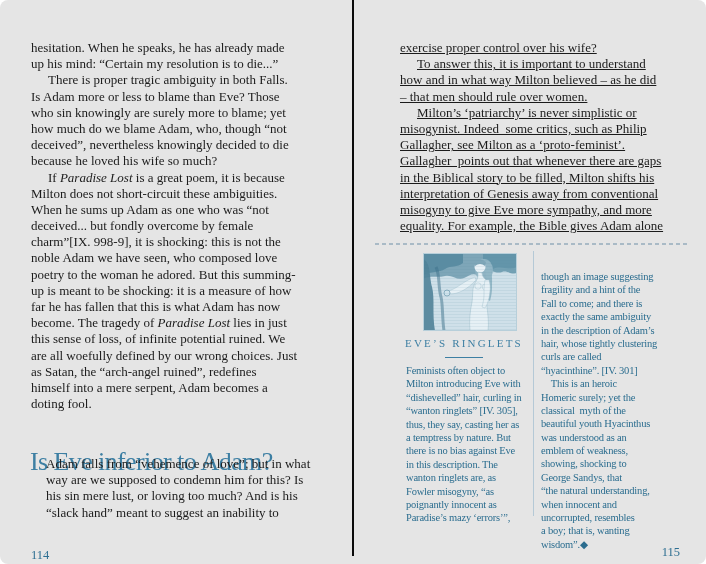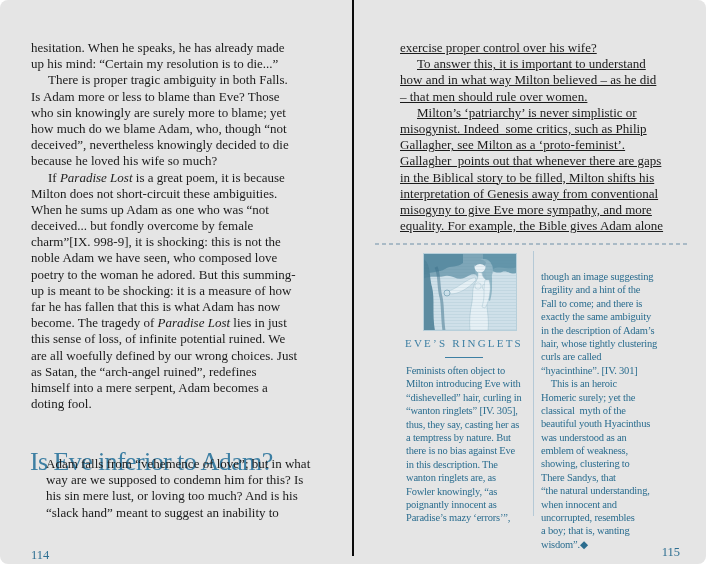--- a/index.html
+++ b/index.html
@@ -133,42 +133,42 @@
   <div id="sb-left" class="sidecol">
       <div class="sl">Feminists often object to</div>
       <div class="sl">Milton introducing Eve with</div>
       <div class="sl">“dishevelled” hair, curling in</div>
       <div class="sl">“wanton ringlets” [IV. 305],</div>
       <div class="sl">thus, they say, casting her as</div>
       <div class="sl">a temptress by nature. But</div>
       <div class="sl">there is no bias against Eve</div>
       <div class="sl">in this description. The</div>
       <div class="sl">wanton ringlets are, as</div>
-      <div class="sl">Fowler knowingly, “as</div>
+      <div class="sl">Fowler misogyny, “as</div>
       <div class="sl">poignantly innocent as</div>
       <div class="sl">Paradise’s mazy ‘errors’”,</div>
     </div>
   <div class="coldiv"></div>
   <div id="sb-right" class="sidecol">
       <div class="sl">though an image suggesting</div>
       <div class="sl">fragility and a hint of the</div>
       <div class="sl">Fall to come; and there is</div>
       <div class="sl">exactly the same ambiguity</div>
       <div class="sl">in the description of Adam’s</div>
       <div class="sl">hair, whose tightly clustering</div>
       <div class="sl">curls are called</div>
       <div class="sl">“hyacinthine”. [IV. 301]</div>
       <div class="sl">&nbsp;&nbsp;&nbsp;&nbsp;This is an heroic</div>
       <div class="sl">Homeric surely; yet the</div>
       <div class="sl">classical  myth of the</div>
       <div class="sl">beautiful youth Hyacinthus</div>
       <div class="sl">was understood as an</div>
       <div class="sl">emblem of weakness,</div>
-      <div class="sl">showing, clustering to</div>
-      <div class="sl">There Sandys, that</div>
+      <div class="sl">showing, shocking to</div>
+      <div class="sl">George Sandys, that</div>
       <div class="sl">“the natural understanding,</div>
       <div class="sl">when innocent and</div>
       <div class="sl">uncorrupted, resembles</div>
       <div class="sl">a boy; that is, wanting</div>
       <div class="sl">wisdom”.◆</div>
     </div>
 
   <div id="pn-right" class="pagenum">115</div>
 
 </div>

